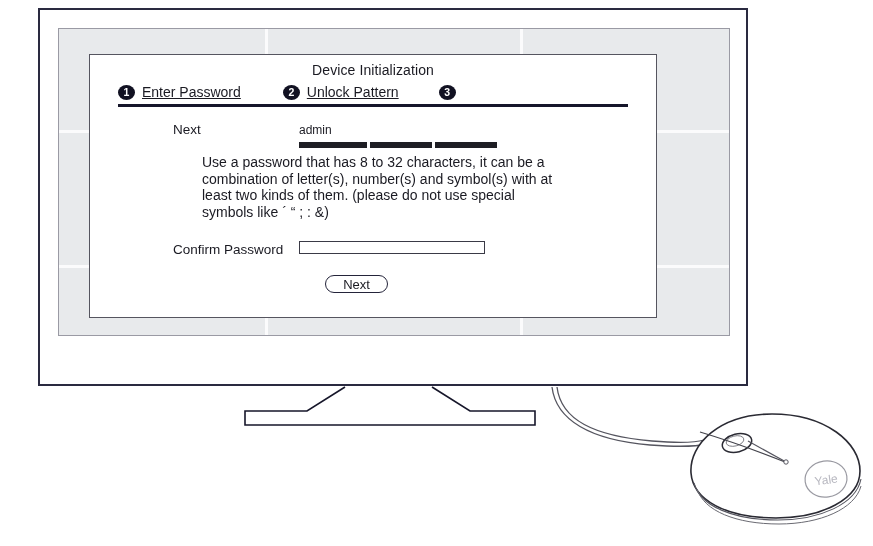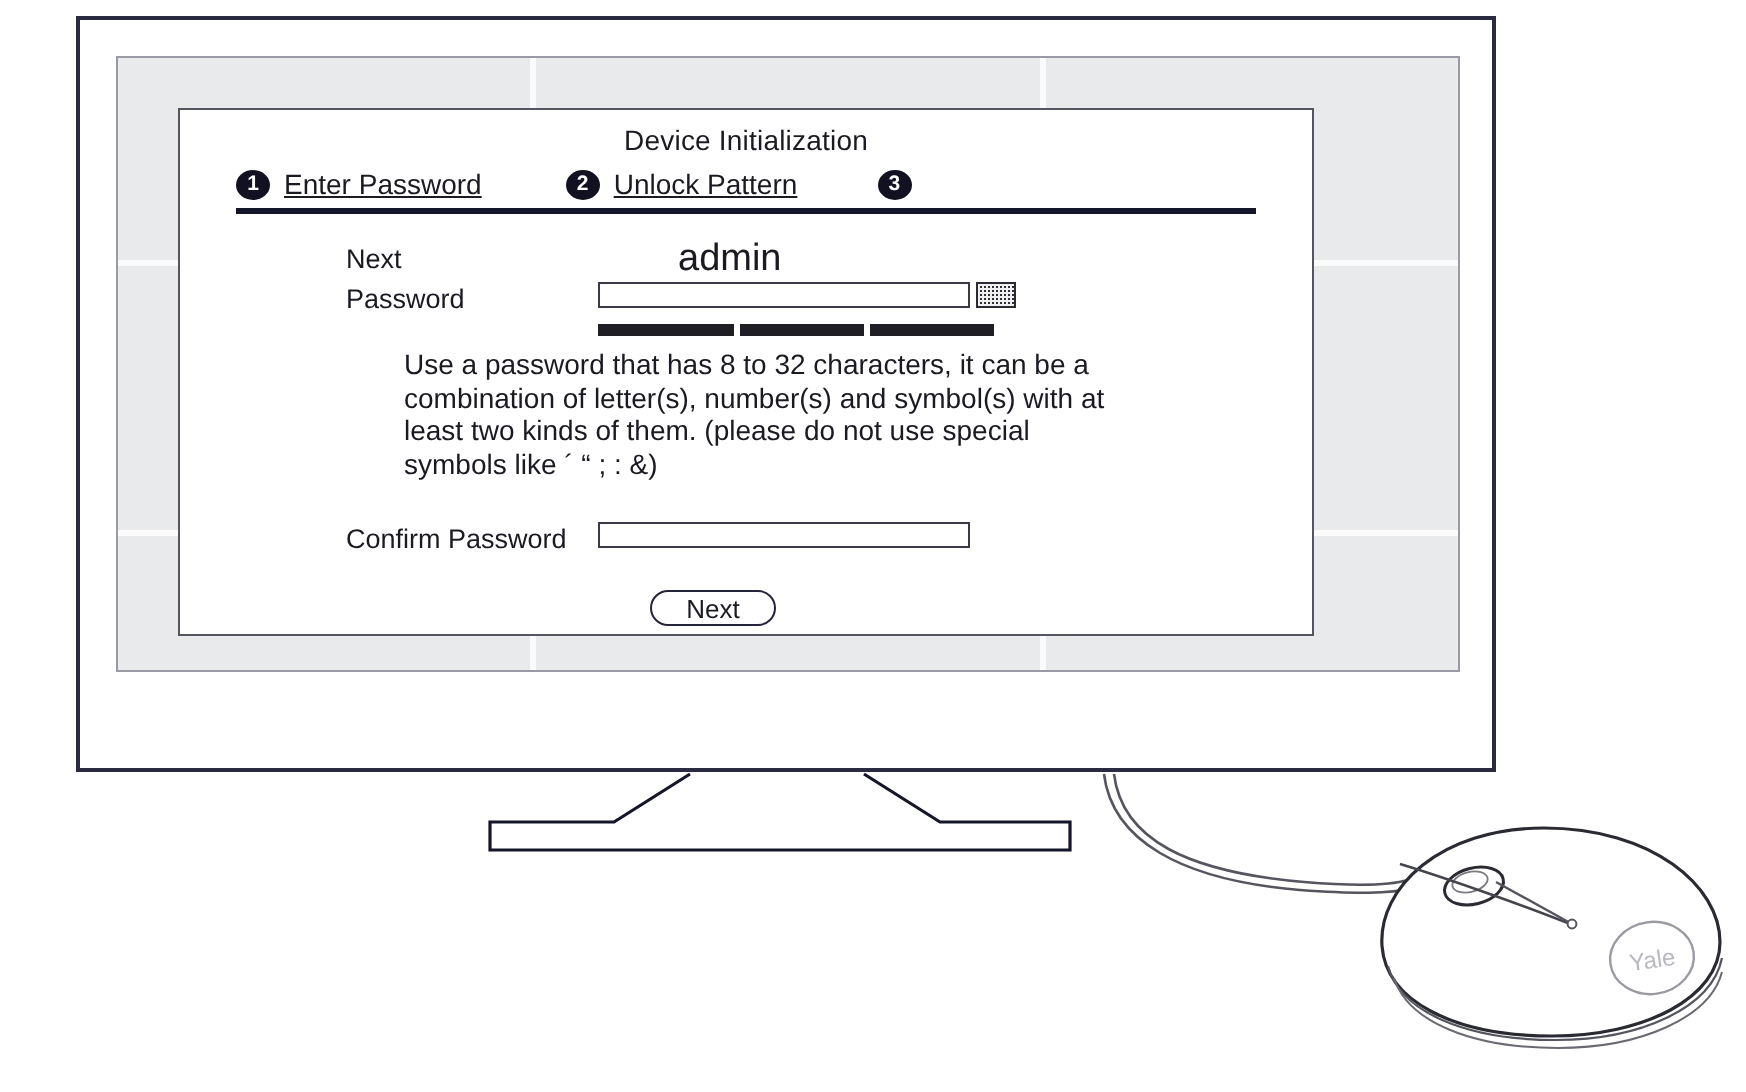--- a/index.html
+++ b/index.html
@@ -120,23 +120,22 @@
     margin-bottom: 2px;
   }
   .form-label {
     width: 126px;
     margin-left: 83px;
     font-size: 13.5px;
     line-height: 18px;
     flex: 0 0 auto;
   }
   .form-value {
-    font-size: 19px;
+    font-size: 12px;
     line-height: 18px;
-    margin-left: 40px;
   }
 
   .text-input {
     width: 186px;
     height: 13px;
     background: #ffffff;
     border: 1px solid #3a3a46;
     box-sizing: border-box;
     display: block;
     padding: 0;
@@ -243,27 +242,20 @@
         </div>
       </div>
 
       <div id="form-area">
 
         <div class="form-row">
           <div class="form-label">Next</div>
           <div class="form-value">admin</div>
         </div>
 
-        <div class="form-row">
-          <div class="form-label">Password</div>
-          <div class="input-wrap">
-            <input class="text-input" type="text" value="" style="">
-            <span id="reveal-icon"></span>
-          </div>
-        </div>
 
         <div id="strength-bar">
           <div class="strength-seg seg-a"></div>
           <div class="strength-seg seg-b"></div>
           <div class="strength-seg seg-c"></div>
         </div>
 
         <div id="hint-text">Use a password that has 8 to 32 characters, it can be a combination of letter(s), number(s) and symbol(s) with at least two kinds of them. (please do not use special symbols like ´ “ ; : &amp;)</div>
 
         <div id="lower-fields">

